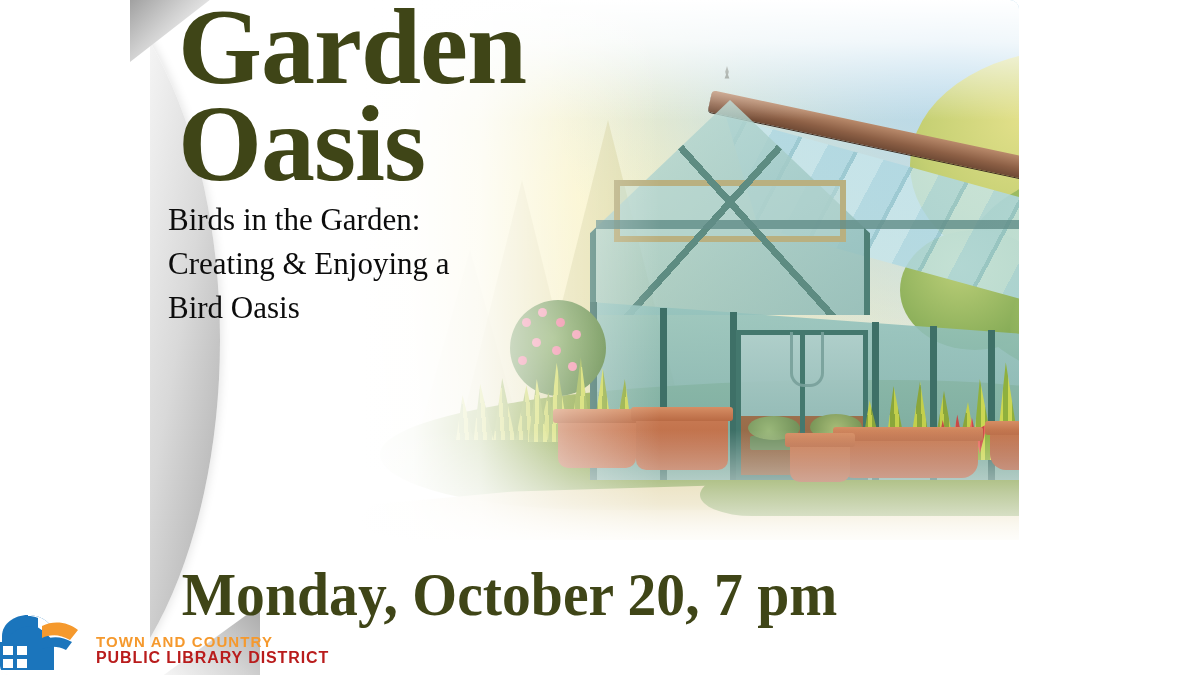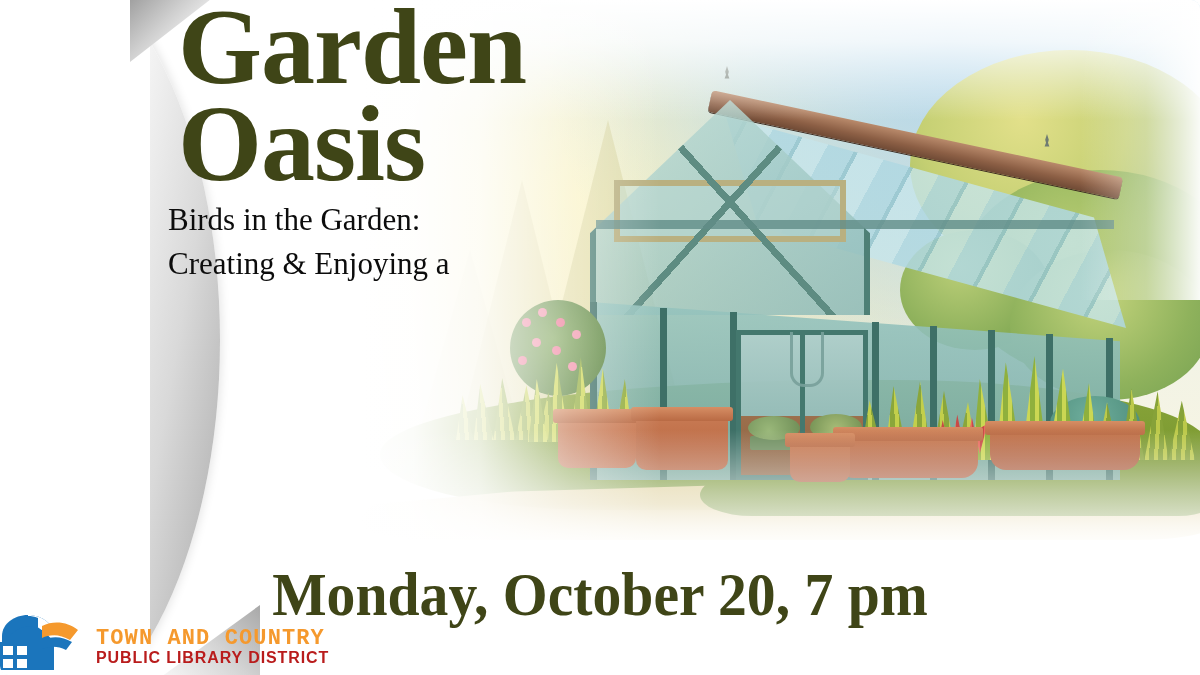--- a/index.html
+++ b/index.html
@@ -1,17 +1,17 @@
 <!DOCTYPE html>
 <html><head>
 <meta charset="utf-8">
 <style>
   html,body{margin:0;padding:0;background:#fff;}
   body{width:1200px;height:675px;overflow:hidden;font-family:"Liberation Serif",serif;}
-  #poster{position:relative;width:1200px;height:675px;background:#ffffff;overflow:hidden;border-radius:9px;}
+  #poster{position:relative;width:1019px;height:675px;background:#ffffff;overflow:hidden;border-radius:9px;}
 
   
   .art{position:absolute;left:360px;top:0;width:840px;height:580px;overflow:hidden;}
   .art-inner{position:absolute;inset:0;}
 
   .sky{position:absolute;left:0;top:0;width:840px;height:470px;
        background:
          radial-gradient(circle at 70% 8%, rgba(175,212,234,.95) 0%, rgba(175,212,234,.55) 28%, rgba(175,212,234,0) 55%),
          radial-gradient(ellipse at 26% 42%, rgba(250,243,196,.95) 0%, rgba(250,240,188,.6) 30%, rgba(255,255,255,0) 62%),
          radial-gradient(ellipse at 46% 60%, rgba(247,228,170,.55) 0%, rgba(255,255,255,0) 60%),
@@ -113,21 +113,21 @@
       font-family:"Liberation Serif",serif;font-weight:400;font-size:31px;line-height:1.42;color:#0c0c0c;}
   .subtitle span{display:block;white-space:nowrap;}
   .datetext{position:absolute;left:0;right:0;top:563px;z-index:70;text-align:center;
       font-family:"Liberation Serif",serif;font-weight:700;font-size:62px;line-height:1;
       color:#3f4517;transform:scaleX(.93);transform-origin:center;letter-spacing:0px;}
 
   
   .logo{position:absolute;left:-2px;top:612px;z-index:80;display:flex;align-items:flex-end;}
   .logo-mark{width:96px;height:60px;position:relative;flex:0 0 auto;margin-right:2px;}
   .logo-text{padding-bottom:5px;font-family:"Liberation Sans",sans-serif;font-weight:700;}
-  .logo-line1{color:#f5992d;font-size:22px;letter-spacing:1.1px;line-height:1.05;font-family:Liberation Mono, monospace;}
+  .logo-line1{color:#f5992d;font-size:15px;letter-spacing:1.1px;line-height:1.05;}
   .logo-line2{color:#b91c1c;font-size:16px;letter-spacing:.9px;line-height:1.05;}
 </style>
 </head>
 <body>
 
 <div id="poster">
 
   <div class="art">
     <div class="art-inner">
       <div class="sky"></div>
@@ -241,20 +241,21 @@
   </div>
 
   <div class="title">
     <span>Garden</span>
     <span class="l2">Oasis</span>
   </div>
 
   <div class="subtitle">
     <span>Birds in the Garden:</span>
     <span>Creating &amp; Enjoying a</span>
+    <span>Bird Oasis</span>
   </div>
 
   <div class="datetext">Monday, October 20, 7 pm</div>
 
   <div class="logo">
     <div class="logo-mark">
       <svg viewBox="0 0 96 60" width="96" height="60" aria-hidden="true">
 
         <path d="M4 24 L4 58 L56 58 L56 24 C56 12 44 3 30 3 C16 3 4 12 4 24 Z" fill="#1b75bc"></path>
         <rect x="0" y="30" width="34" height="28" fill="#1b75bc"></rect>

